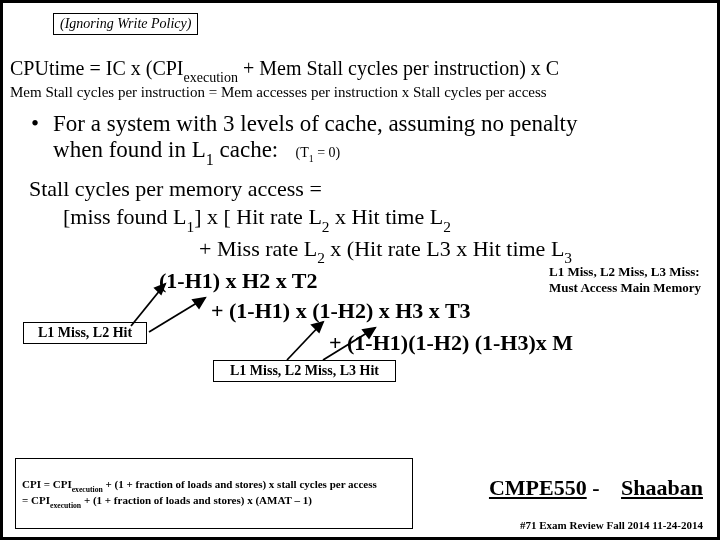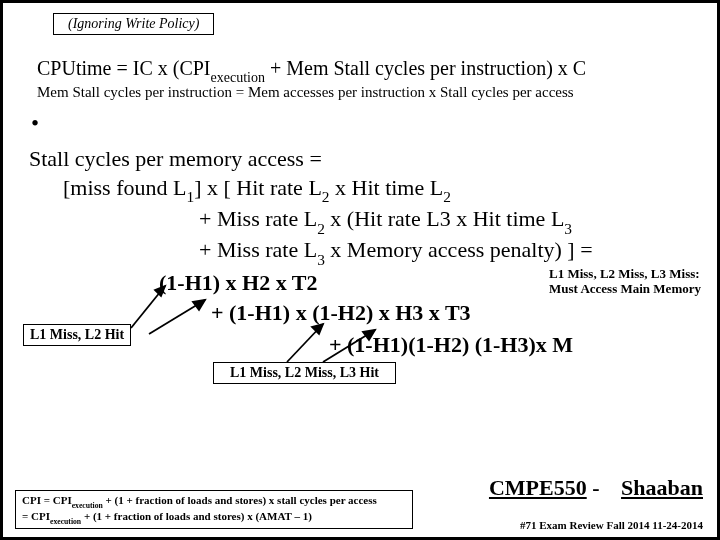--- a/index.html
+++ b/index.html
@@ -21,25 +21,25 @@
   }
   .title {
     font-size: 25px;
     font-weight: bold;
     text-decoration: underline;
   }
   .ignore-box {
     border: 1.5px solid #000;
     font-style: italic;
     font-size: 14px;
-    padding: 2px 14px;
+    padding: 2px 6px;
     white-space: nowrap;
   }
   .eq-block {
-    padding: 18px 18px 0 34px;
+    padding: 18px 18px 0 7px;
     font-size: 18px;
   }
   .eq-main {
     font-size: 20px;
   }
   .eq-sub {
     font-size: 15px;
   }
   sub { font-size: 0.7em; position: relative; bottom: -0.15em; }
   .bullet {
@@ -66,21 +66,21 @@
     margin-top: 2px;
   }
   .hf1 { position: absolute; left: 156px; top: 0; font-size: 22px; font-weight: bold; }
   .hf2 { position: absolute; left: 208px; top: 30px; font-size: 22px; font-weight: bold; }
   .hf3 { position: absolute; left: 326px; top: 62px; font-size: 22px; font-weight: bold; }
   .l1miss-box {
     position: absolute;
     left: 20px; top: 54px;
     border: 1.5px solid #000;
     font-size: 14px;
-    padding: 2px 6px;
+    padding: 2px 14px;
     font-weight: bold;
   }
   .l3miss-note {
     position: absolute;
     right: 16px; top: -4px;
     font-size: 13px;
     font-weight: bold;
     line-height: 1.2;
     text-align: left;
   }
@@ -97,21 +97,21 @@
     stroke: #000;
     stroke-width: 1.8;
     fill: #000;
   }
   .cpi-box {
     position: absolute;
     left: 12px;
     bottom: 8px;
     border: 1.5px solid #000;
     font-size: 11px;
-    padding: 3px 6px;
+    padding: 19px 6px;
     line-height: 1.2;
     font-weight: bold;
     width: 398px;
   }
   .footer-right {
     position: absolute;
     right: 14px;
     bottom: 6px;
     text-align: right;
   }
@@ -136,33 +136,37 @@
 <div class="eq-block">
   <div class="eq-main">
     <span>CPUtime  =  IC x   (CPI</span><sub>execution</sub><span>  +  Mem Stall  cycles per instruction)    x   C</span>
   </div>
   <div class="eq-sub">Mem Stall cycles per instruction =  Mem accesses per instruction  x  Stall cycles per access</div>
 </div>
 
 <div class="bullet">
   <div class="bullet-row">
     <div class="bullet-dot">•</div>
+    <div>
+      <div>For a system with 3 levels of cache, assuming no penalty</div>
+      <div>
+        <span>when found in L</span><sub>1</sub><span> cache:</span>
+        &nbsp;&nbsp;<span class="t1note"><span>(T</span><sub>1</sub><span> = 0)</span></span>
+      </div>
+    </div>
   </div>
 </div>
 
 <div class="stall-block">
   <div>Stall cycles per memory access =</div>
   <div class="stall-line2">
     <span>[miss found L</span><sub>1</sub><span>] x  [ Hit rate L</span><sub>2</sub><span>  x Hit time L</span><sub>2</sub>
   </div>
   <div class="stall-line3">
     <span>+  Miss rate L</span><sub>2</sub><span> x  (Hit rate L3 x Hit time L</span><sub>3</sub>
-  </div>
-  <div class="stall-line4">
-    <span>+  Miss rate L</span><sub>3</sub><span>  x  Memory access penalty) ]  =</span>
   </div>
 </div>
 
 <div class="hformula">
   <div class="hf1">(1-H1) x H2 x T2</div>
   <div class="hf2">+    (1-H1) x (1-H2) x H3 x T3</div>
   <div class="hf3">+     (1-H1)(1-H2) (1-H3)x M</div>
   <div class="l1miss-box">L1 Miss,  L2  Hit</div>
   <div class="l3miss-note">
     <div>L1 Miss,  L2 Miss, L3 Miss:</div>

